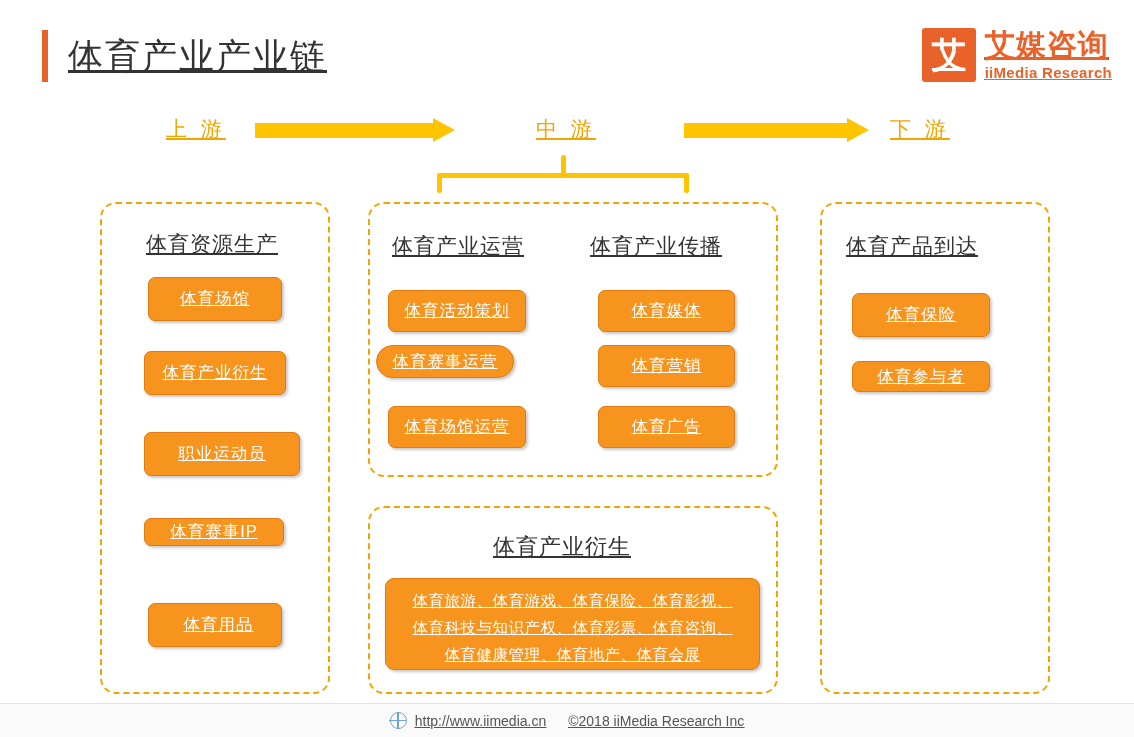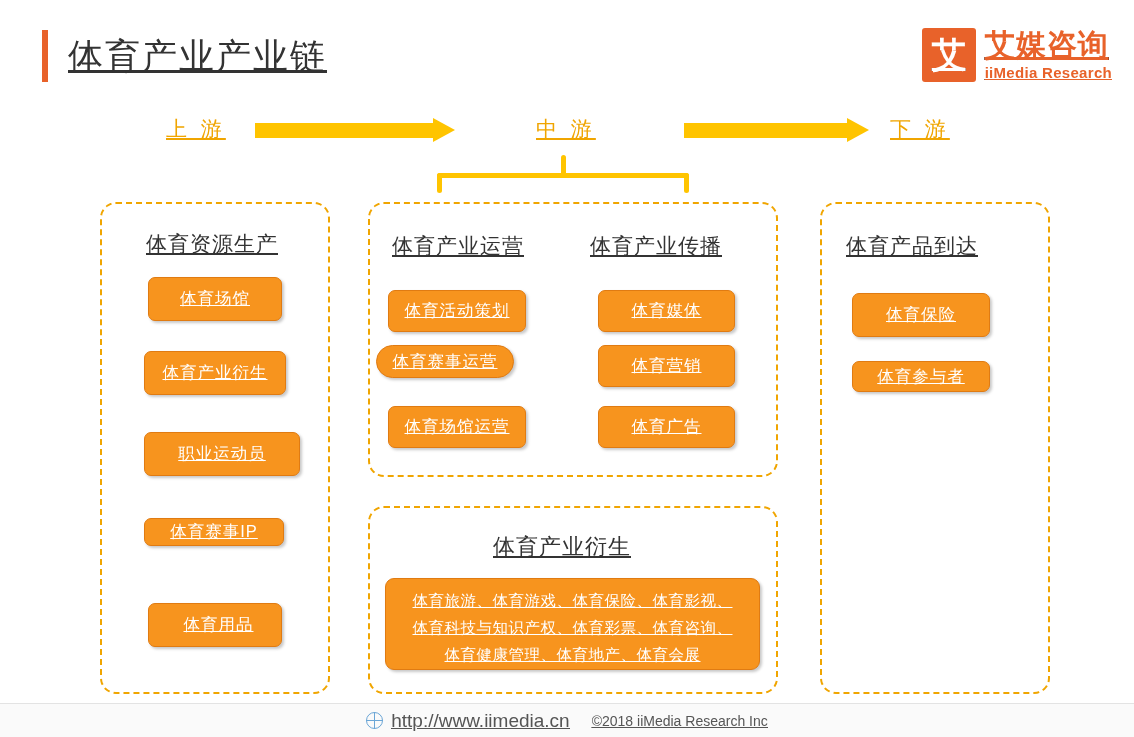--- a/index.html
+++ b/index.html
@@ -219,21 +219,21 @@
     background: #6ba6d6;
   }
   .globe-icon::after {
     content: "";
     position: absolute;
     top: 50%; left: -1.5px;
     height: 1.5px; width: 17px;
     margin-top: -0.75px;
     background: #6ba6d6;
   }
-  .footer-url { font-size: 19px; color: #555555; }
+  .footer-url { font-size: 14px; color: #555555; }
   .footer-copy { font-size: 14px; color: #555555; margin-left: 14px; }
 </style>
 </head>
 <body>
 
 <div class="header">
   <div class="title-bar"></div>
   <div class="page-title">体育产业产业链</div>
   <div class="logo">
     <div class="logo-mark">艾</div>

